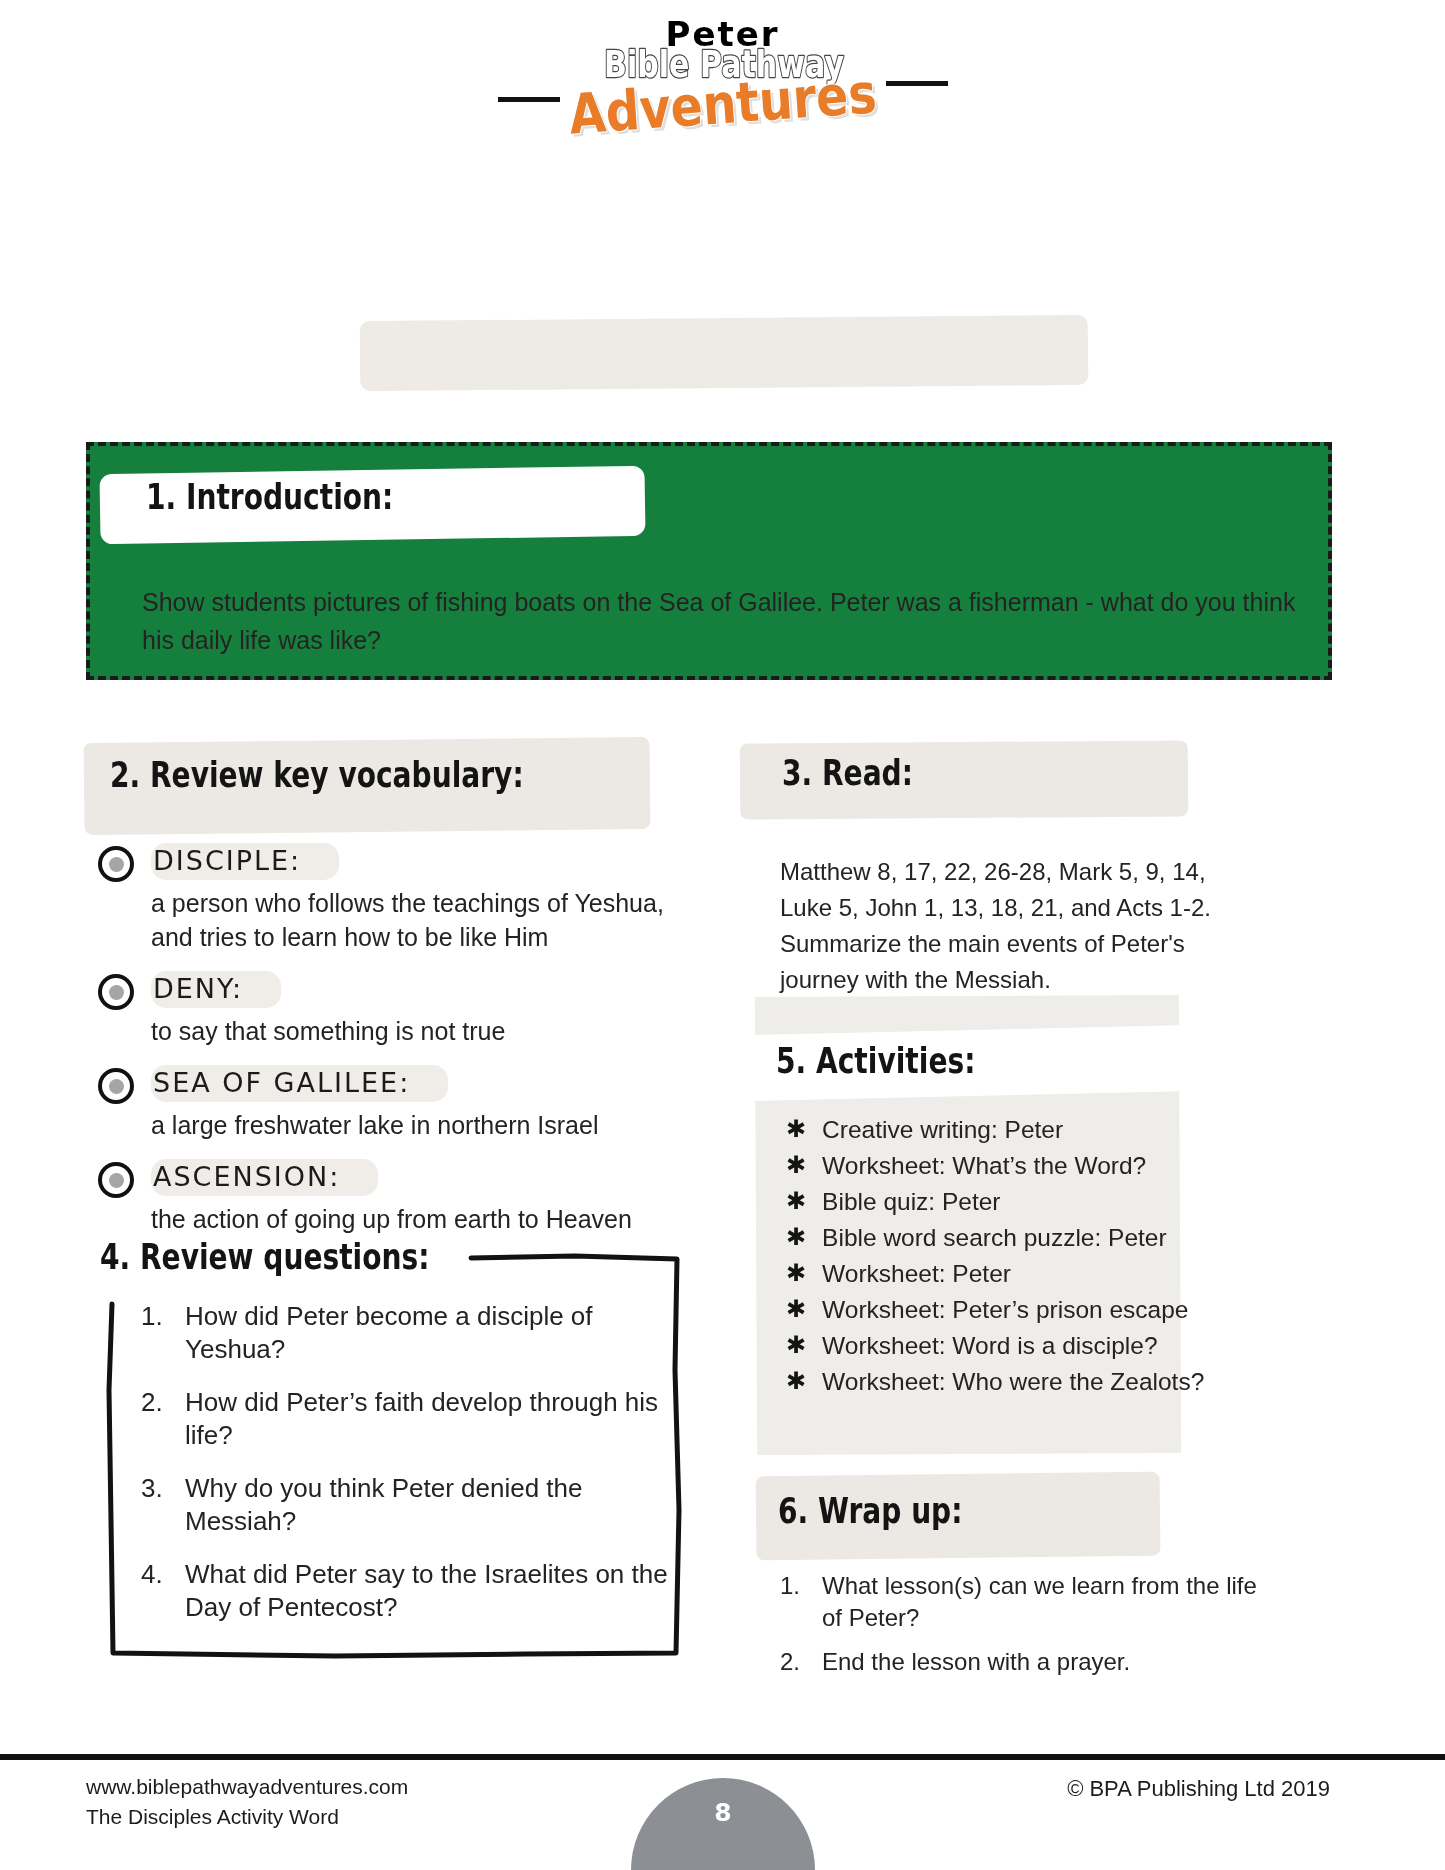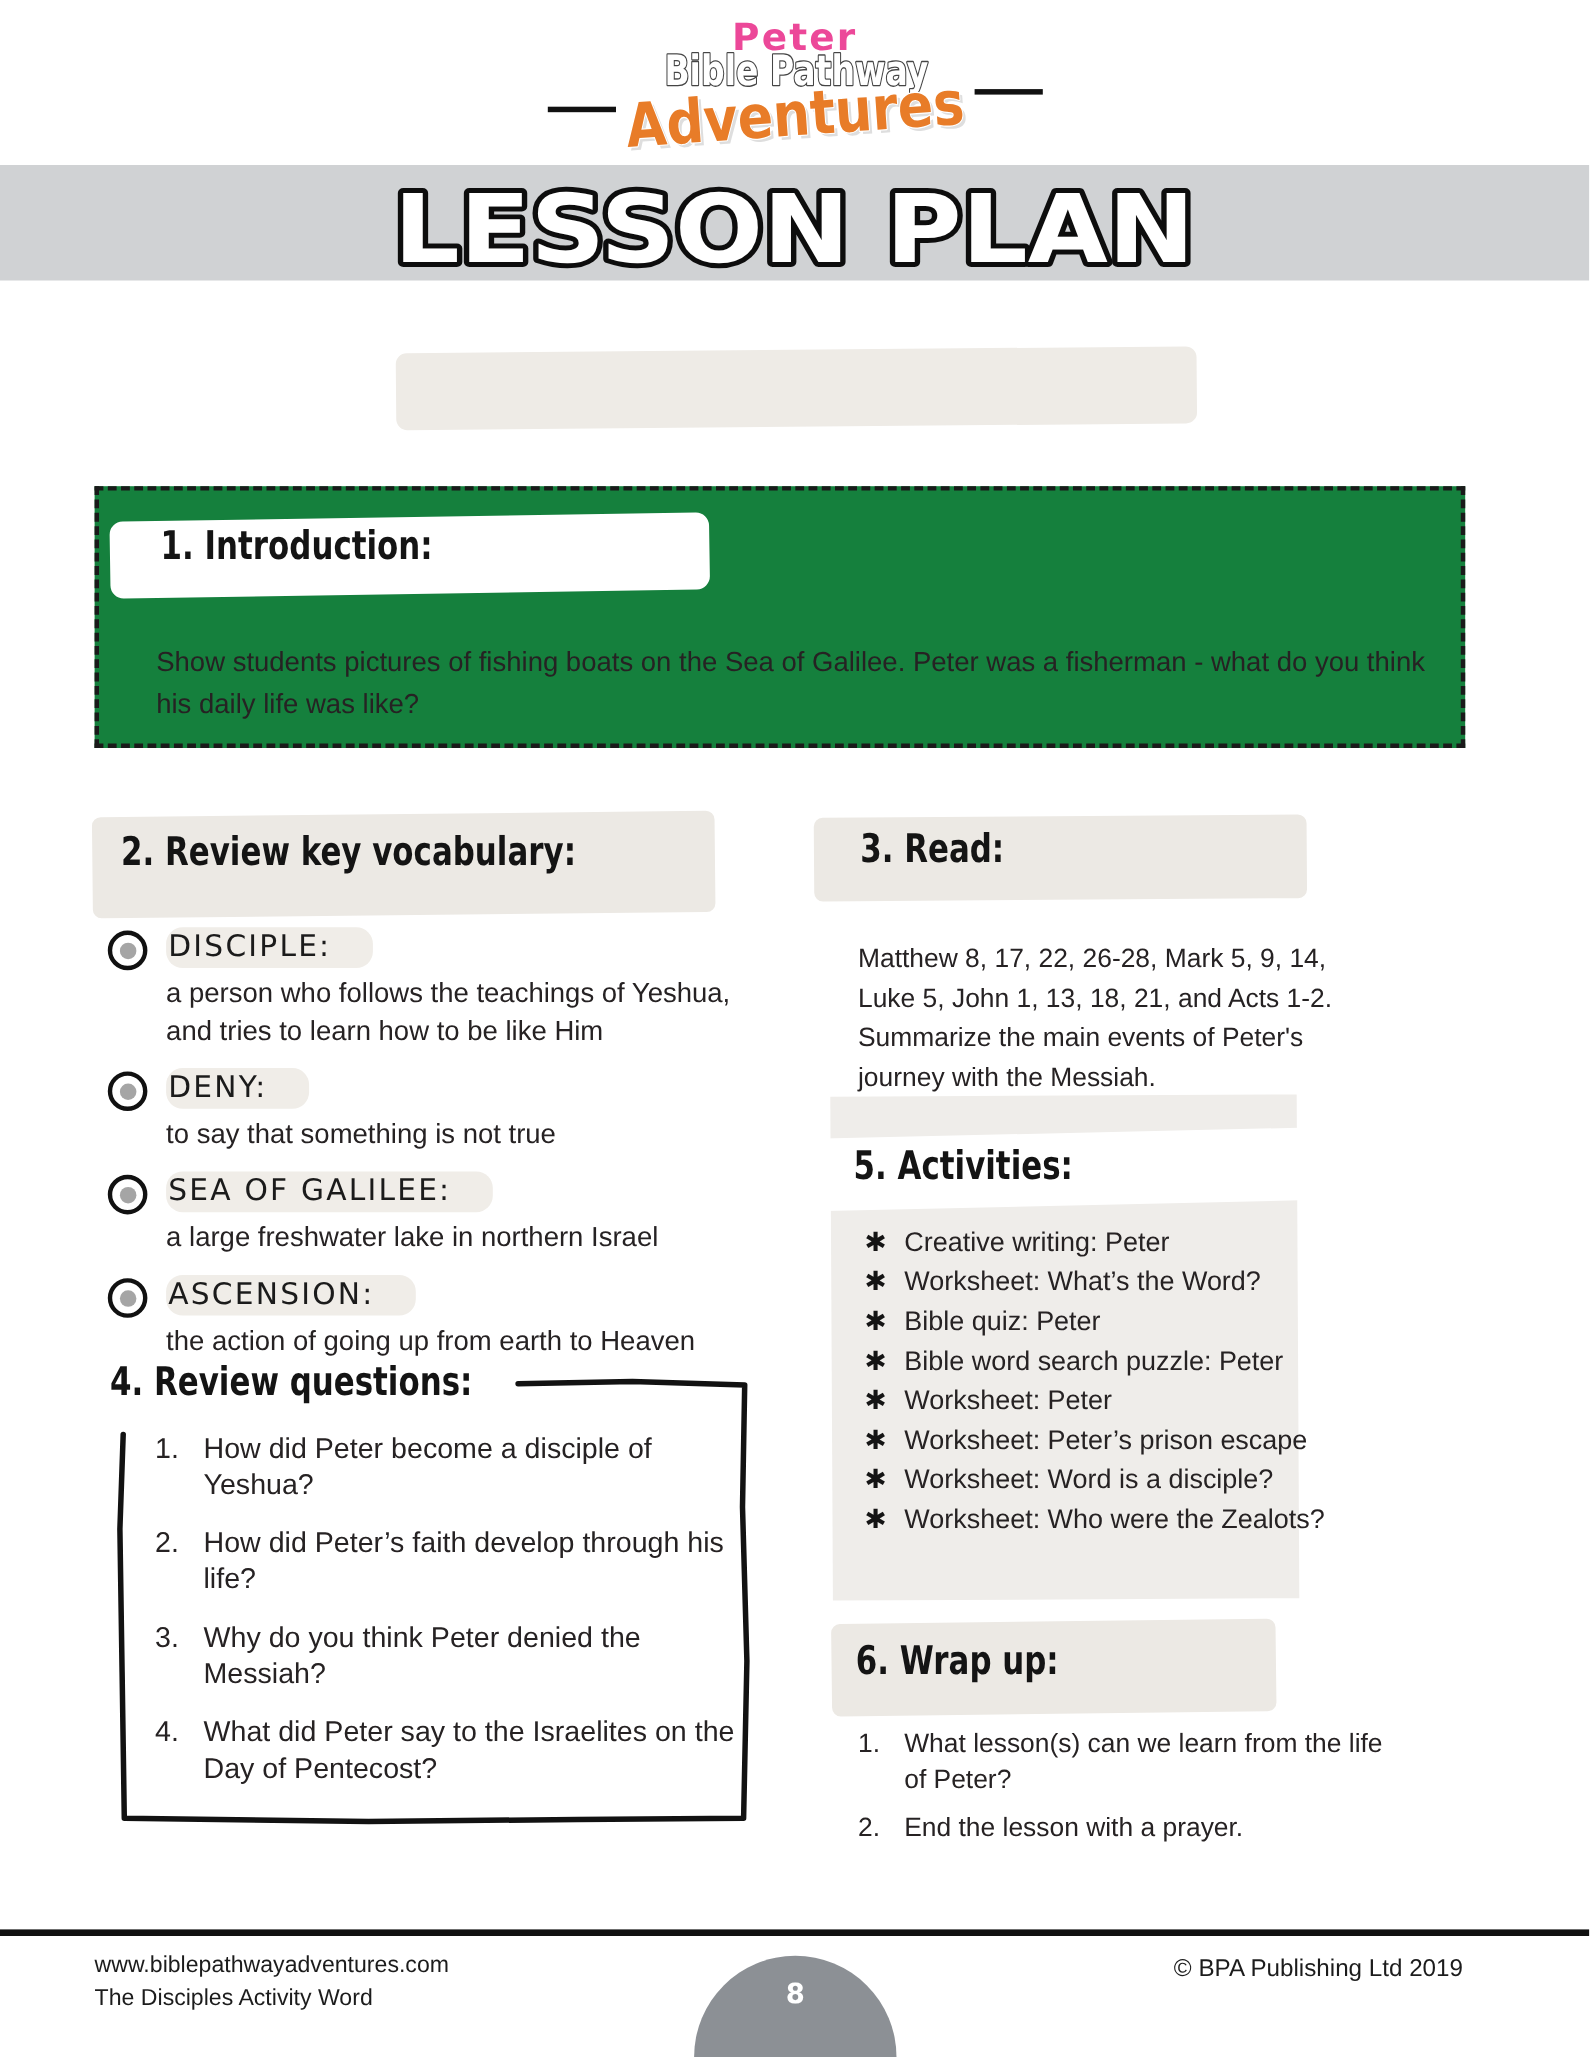--- a/index.html
+++ b/index.html
@@ -16,21 +16,21 @@
 
   
   .banner{position:absolute;left:0;top:150px;width:1445px;height:105px;background:#d0d2d4;}
   .banner svg{position:absolute;left:0;top:0;}
 
   
   .peter-strip{position:absolute;left:360px;top:318px;width:728px;height:70px;
       background:#eeebe6;border-radius:10px;transform:rotate(-0.5deg);}
   .peter-title{position:absolute;left:0;top:14px;width:100%;text-align:center;
       font-family:"DejaVu Sans","Liberation Sans",sans-serif;font-weight:800;
-      font-size:34px;letter-spacing:2px;color:#ec4899;}
+      font-size:34px;letter-spacing:2px;color:#000000;}
 
   
   .intro-box{position:absolute;left:86px;top:442px;width:1238px;height:230px;
       border:4px dashed #1a1a1a;background:#15803d;}
   .intro-brush{position:absolute;left:10px;top:24px;width:545px;height:70px;
       background:#ffffff;border-radius:12px;transform:rotate(-0.9deg);}
   .hd-intro{left:56px;top:30px;}
   .intro-body{position:absolute;left:52px;top:112px;width:1190px;
       font-size:25px;line-height:38px;color:#262223;}
 
@@ -102,25 +102,20 @@
 <div class="page">
 
   <svg class="logo-svg" width="1445" height="120" viewBox="0 0 1445 120">
     <rect x="498" y="72" width="62" height="5" fill="#111"></rect>
     <rect x="886" y="56" width="62" height="5" fill="#111"></rect>
     <text x="724" y="52" text-anchor="middle" font-family="DejaVu Sans, sans-serif" font-size="38" font-weight="bold" fill="#ffffff" stroke="#454545" stroke-width="2.4" stroke-linejoin="round" paint-order="stroke" textLength="240" lengthAdjust="spacingAndGlyphs">Bible Pathway</text>
     <text x="727" y="101" text-anchor="middle" font-family="DejaVu Sans, sans-serif" font-size="55" font-weight="bold" fill="#c4c4c4" opacity="0.55" transform="rotate(-4 727 101)" textLength="308" lengthAdjust="spacingAndGlyphs">Adventures</text>
     <text x="724" y="98" text-anchor="middle" font-family="DejaVu Sans, sans-serif" font-size="55" font-weight="bold" fill="#e87c28" stroke="#ffffff" stroke-width="2" stroke-linejoin="round" paint-order="stroke" transform="rotate(-4 724 98)" textLength="308" lengthAdjust="spacingAndGlyphs">Adventures</text>
   </svg>
 
-  <div class="banner">
-    <svg width="1445" height="105" viewBox="0 0 1445 105">
-      <text x="722" y="88" text-anchor="middle" font-family="DejaVu Sans, sans-serif" font-size="86" font-weight="bold" fill="#ffffff" stroke="#0d0d0d" stroke-width="9" stroke-linejoin="round" paint-order="stroke" textLength="728" lengthAdjust="spacingAndGlyphs">LESSON PLAN</text>
-    </svg>
-  </div>
 
   <div class="peter-strip"></div>
   <div class="peter-title">Peter</div>
 
   <div class="intro-box">
     <div class="intro-brush"></div>
     <h2 class="hd hd-intro">1. Introduction:</h2>
     <p class="intro-body">Show students pictures of fishing boats on the Sea of Galilee. Peter was a fisherman - what do you think his daily life was like?</p>
   </div>
 

